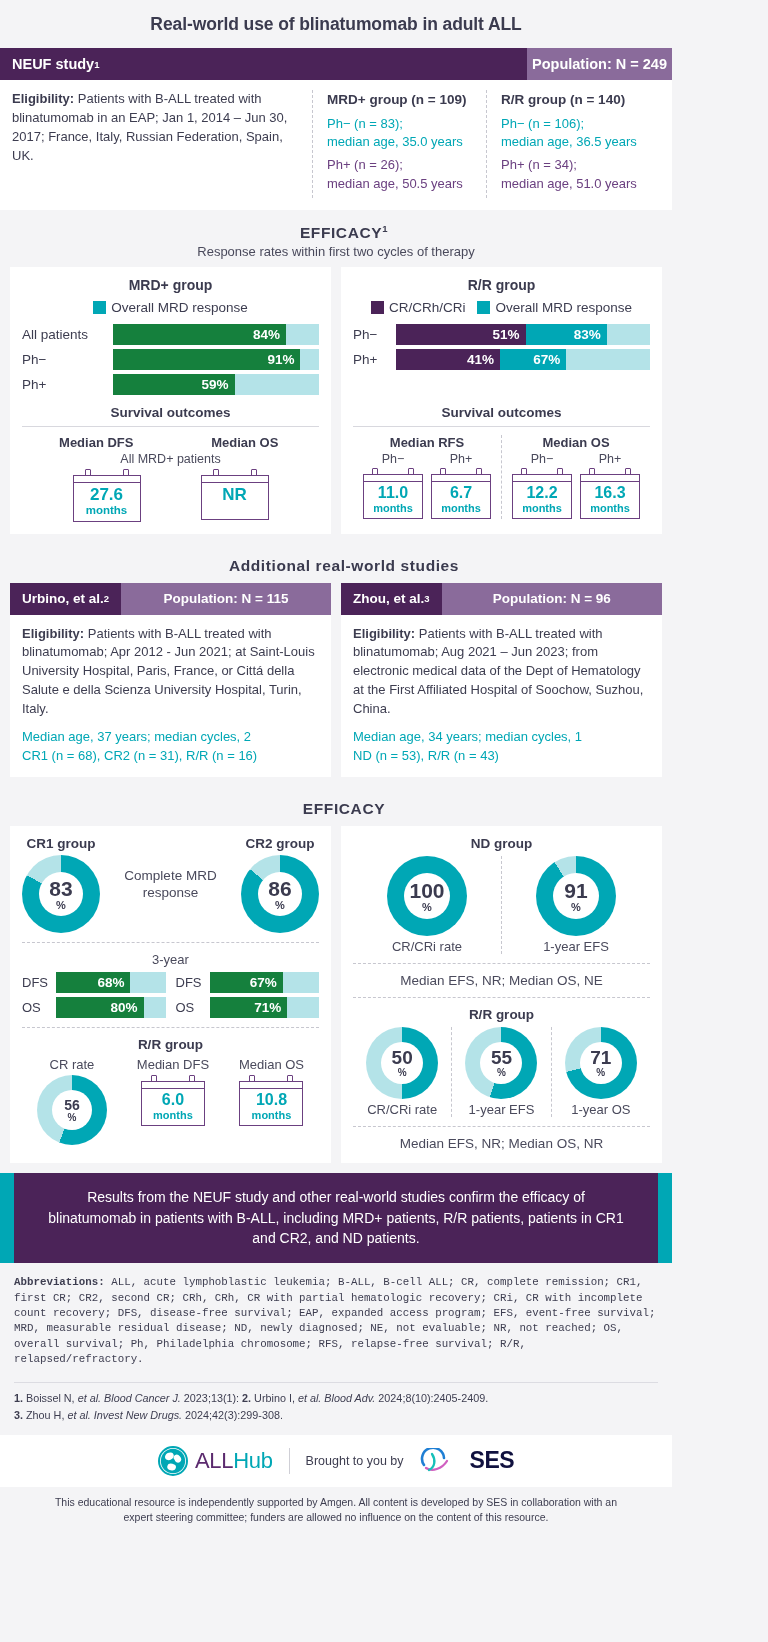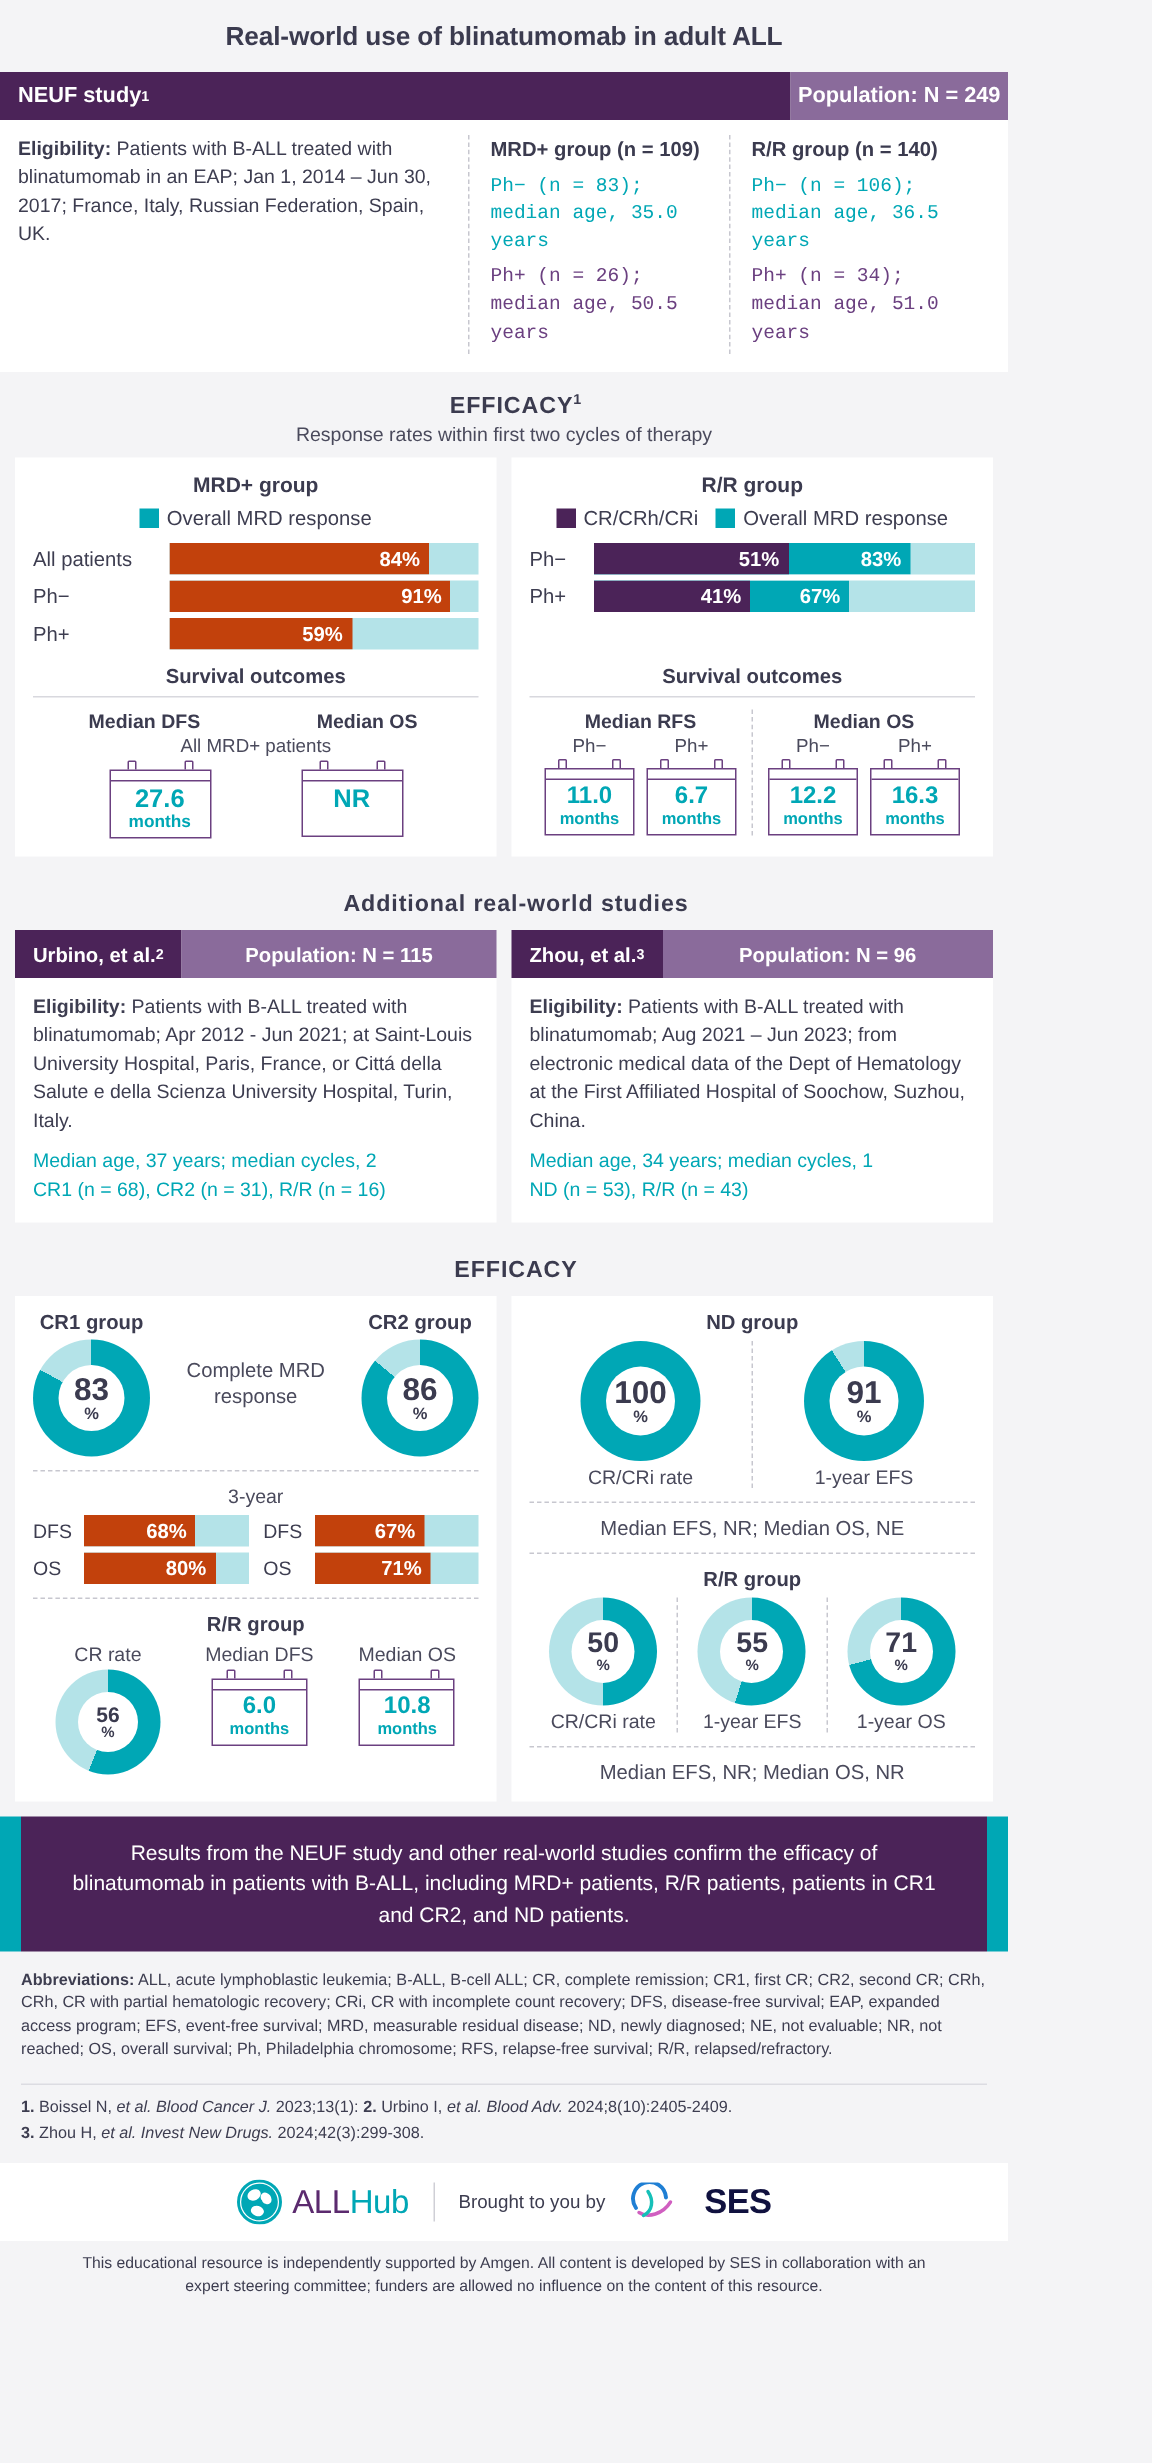--- a/index.html
+++ b/index.html
@@ -64,21 +64,21 @@
   .neuf-col.elig { flex: 0 0 300px; padding-right: 14px; }
   .neuf-col.grp {
     flex: 1 1 0;
     padding-left: 14px;
     border-left: 1px dashed #c7c7cf;
   }
   .neuf-col b { font-weight: bold; color: #3b3b4f; }
   .grp-title { font-weight: bold; font-size: 13.5px; color: #3b3b4f; margin-bottom: 5px; }
   .teal-txt { color: #00a7b5; }
   .purple-txt { color: #6b4080; }
-  .grp-line { margin-bottom: 4px; font-family: Liberation Mono, monospace; }
+  .grp-line { margin-bottom: 4px; }
 
   
   .sect {
     text-align: center;
     padding: 13px 0 8px;
     background: #f4f4f6;
   }
   .sect .h {
     font-size: 15.5px;
     font-weight: bold;
@@ -130,21 +130,21 @@
   .track {
     position: relative;
     flex: 1 1 auto;
     height: 21px;
     background: #b4e3e8;
     overflow: hidden;
   }
   .fill {
     position: absolute;
     top: 0; left: 0; bottom: 0;
-    background: #c2410c;
+    background: #15803d;
     display: flex;
     align-items: center;
     justify-content: flex-end;
     padding-right: 6px;
   }
   .fill.purple { background: #4b2358; z-index: 2; }
   .fill.teal2 { background: #00a7b5; z-index: 1; }
   .val { color: #fff; font-weight: bold; font-size: 13.5px; }
 
   
@@ -258,20 +258,21 @@
     line-height: 1.45;
   }
 
   
   .abbr {
     background: #f4f4f6;
     padding: 12px 14px 8px;
     font-size: 10.8px;
     line-height: 1.42;
     color: #3d3d50;
+    font-family: Liberation Mono, monospace;
   }
   .abbr b { font-weight: bold; }
   .ref-sep { border-top: 1px solid #dcdce2; margin: 7px 14px 0; }
   .refs {
     background: #f4f4f6;
     padding: 7px 14px 12px;
     font-size: 10.8px;
     line-height: 1.5;
     color: #3d3d50;
   }

